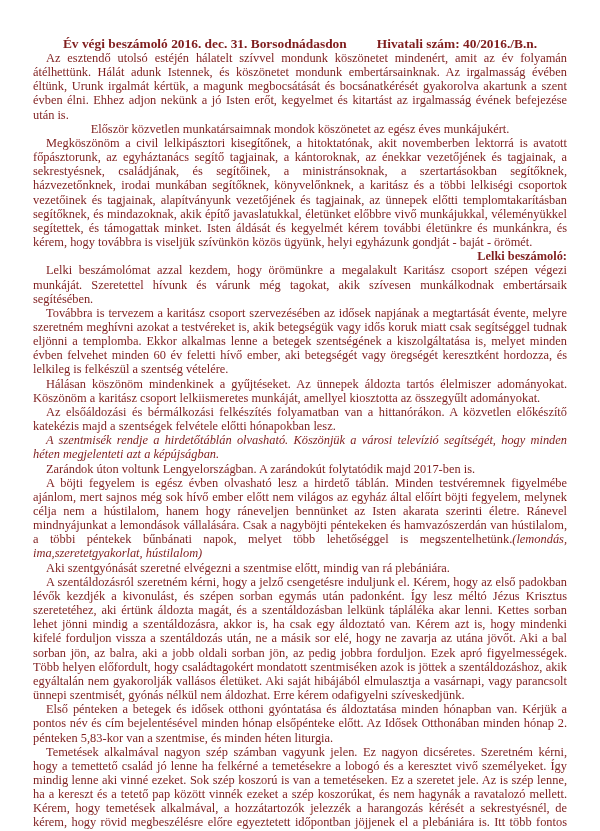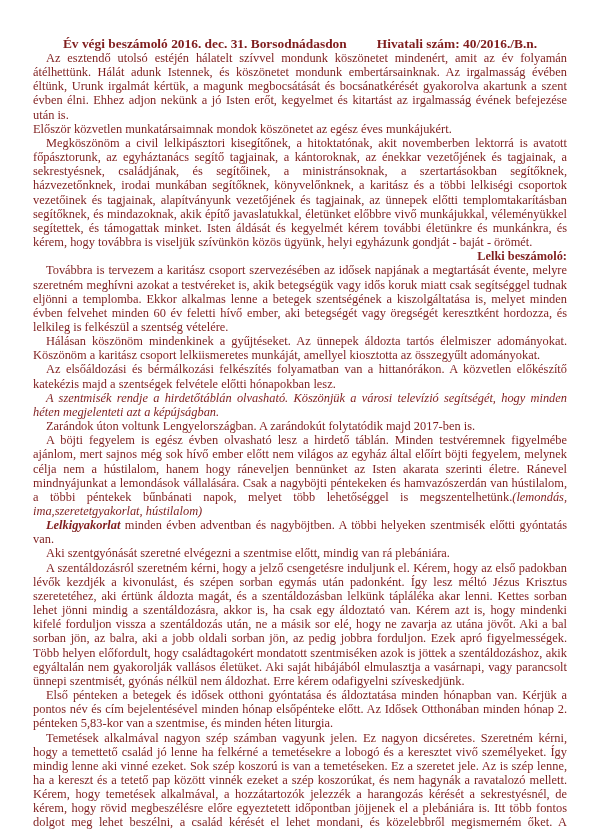--- a/index.html
+++ b/index.html
@@ -31,20 +31,21 @@
   .title-gap {
     display: inline-block;
     width: 30px;
   }
   .body-text p {
     margin: 0;
     text-align: justify;
     text-indent: 13px;
   }
   .body-text p.center {
+    text-align: center;
     text-indent: 0;
   }
   .body-text p.heading {
     text-align: right;
     text-indent: 0;
     font-weight: bold;
   }
   .body-text p.italic-indent {
     font-style: italic;
   }
@@ -61,25 +62,25 @@
 
 <div class="page">
   <div class="title-line">
     <span>Év végi beszámoló 2016. dec. 31. Borsodnádasdon</span><span class="title-gap"></span><span>Hivatali szám: 40/2016./B.n.</span>
   </div>
   <div class="body-text">
       <p class="indent"><span>Az esztendő utolsó estéjén hálatelt szívvel mondunk köszönetet mindenért, amit az év folyamán átélhettünk. Hálát adunk Istennek, és köszönetet mondunk embertársainknak. Az irgalmasság évében éltünk, Urunk irgalmát kértük, a magunk megbocsátását és bocsánatkérését gyakorolva akartunk a szent évben élni. Ehhez adjon nekünk a jó Isten erőt, kegyelmet és kitartást az irgalmasság évének befejezése után is.</span></p>
       <p class="center"><span>Először közvetlen munkatársaimnak mondok köszönetet az egész éves munkájukért.</span></p>
       <p class="indent"><span>Megköszönöm a civil lelkipásztori kisegítőnek, a hitoktatónak, akit novemberben lektorrá is avatott főpásztorunk, az egyháztanács segítő tagjainak, a kántoroknak, az énekkar vezetőjének és tagjainak, a sekrestyésnek, családjának, és segítőinek, a ministránsoknak, a szertartásokban segítőknek, házvezetőnknek, irodai munkában segítőknek, könyvelőnknek, a karitász és a többi lelkiségi csoportok vezetőinek és tagjainak, alapítványunk vezetőjének és tagjainak, az ünnepek előtti templomtakarításban segítőknek, és mindazoknak, akik építő javaslatukkal, életünket előbbre vivő munkájukkal, véleményükkel segítettek, és támogattak minket. Isten áldását és kegyelmét kérem további életünkre és munkánkra, és kérem, hogy továbbra is viseljük szívünkön közös ügyünk, helyi egyházunk gondját - baját - örömét.</span></p>
       <p class="heading"><span>Lelki beszámoló:</span></p>
+      <p class="indent"><span>Lelki beszámolómat azzal kezdem, hogy örömünkre a megalakult Karitász csoport szépen végezi munkáját. Szeretettel hívunk és várunk még tagokat, akik szívesen munkálkodnak embertársaik segítésében.</span></p>
       <p class="indent"><span>Továbbra is tervezem a karitász csoport szervezésében az idősek napjának a megtartását évente, melyre szeretném meghívni azokat a testvéreket is, akik betegségük vagy idős koruk miatt csak segítséggel tudnak eljönni a templomba. Ekkor alkalmas lenne a betegek szentségének a kiszolgáltatása is, melyet minden évben felvehet minden 60 év feletti hívő ember, aki betegségét vagy öregségét keresztként hordozza, és lelkileg is felkészül a szentség vételére.</span></p>
       <p class="indent"><span>Hálásan köszönöm mindenkinek a gyűjtéseket. Az ünnepek áldozta tartós élelmiszer adományokat. Köszönöm a karitász csoport lelkiismeretes munkáját, amellyel kiosztotta az összegyűlt adományokat.</span></p>
       <p class="indent"><span>Az elsőáldozási és bérmálkozási felkészítés folyamatban van a hittanórákon. A közvetlen előkészítő katekézis majd a szentségek felvétele előtti hónapokban lesz.</span></p>
       <p class="indent italic-indent"><span>A szentmisék rendje a hirdetőtáblán olvasható. Köszönjük a városi televízió segítségét, hogy minden héten megjelenteti azt a képújságban.</span></p>
       <p class="indent"><span>Zarándok úton voltunk Lengyelországban. A zarándokút folytatódik majd 2017-ben is.</span></p>
       <p class="indent"><span>A böjti fegyelem is egész évben olvasható lesz a hirdető táblán. Minden testvéremnek figyelmébe ajánlom, mert sajnos még sok hívő ember előtt nem világos az egyház által előírt böjti fegyelem, melynek célja nem a hústilalom, hanem hogy ráneveljen bennünket az Isten akarata szerinti életre. Ránevel mindnyájunkat a lemondások vállalására. Csak a nagyböjti péntekeken és hamvazószerdán van hústilalom, a többi péntekek bűnbánati napok, melyet több lehetőséggel is megszentelhetünk.</span><span class="fmt-italic">(lemondás, ima,szeretetgyakorlat, hústilalom)</span></p>
-      <p class="indent"><span class="fmt-bold-italic">Lelkigyakorlat</span><span> minden évben adventban és nagyböjtben. A többi helyeken szentmisék előtti gyóntatás van.</span></p>
       <p class="indent"><span>Aki szentgyónását szeretné elvégezni a szentmise előtt, mindig van rá plebániára.</span></p>
       <p class="indent"><span>A szentáldozásról szeretném kérni, hogy a jelző csengetésre induljunk el. Kérem, hogy az első padokban lévők kezdjék a kivonulást, és szépen sorban egymás után padonként. Így lesz méltó Jézus Krisztus szeretetéhez, aki értünk áldozta magát, és a szentáldozásban lelkünk tápláléka akar lenni. Kettes sorban lehet jönni mindig a szentáldozásra, akkor is, ha csak egy áldoztató van. Kérem azt is, hogy mindenki kifelé forduljon vissza a szentáldozás után, ne a másik sor elé, hogy ne zavarja az utána jövőt. Aki a bal sorban jön, az balra, aki a jobb oldali sorban jön, az pedig jobbra forduljon. Ezek apró figyelmességek. Több helyen előfordult, hogy családtagokért mondatott szentmiséken azok is jöttek a szentáldozáshoz, akik egyáltalán nem gyakorolják vallásos életüket. Aki saját hibájából elmulasztja a vasárnapi, vagy parancsolt ünnepi szentmisét, gyónás nélkül nem áldozhat. Erre kérem odafigyelni szíveskedjünk.</span></p>
       <p class="indent"><span>Első pénteken a betegek és idősek otthoni gyóntatása és áldoztatása minden hónapban van. Kérjük a pontos név és cím bejelentésével minden hónap elsőpénteke előtt. Az Idősek Otthonában minden hónap 2. pénteken 5,83-kor van a szentmise, és minden héten liturgia.</span></p>
       <p class="indent"><span>Temetések alkalmával nagyon szép számban vagyunk jelen. Ez nagyon dicséretes. Szeretném kérni, hogy a temettető család jó lenne ha felkérné a temetésekre a lobogó és a keresztet vivő személyeket. Így mindig lenne aki vinné ezeket. Sok szép koszorú is van a temetéseken. Ez a szeretet jele. Az is szép lenne, ha a kereszt és a tetető pap között vinnék ezeket a szép koszorúkat, és nem hagynák a ravatalozó mellett. Kérem, hogy temetések alkalmával, a hozzátartozók jelezzék a harangozás kérését a sekrestyésnél, de kérem, hogy rövid megbeszélésre előre egyeztetett időpontban jöjjenek el a plebániára is. Itt több fontos dolgot meg lehet beszélni, a család kérését el lehet mondani, és közelebbről megismerném őket. A temetéseken, ugyan úgy, mint a szentmisén, az evangéliumra és a Mi Atyánk imádságra álljunk fel. Egyébként nyugodtan ülhetünk. Temetési szentmisék előtt kérem testvéreimet, hogy mindig legyen imádkozás az elhunytért. Akkor is, ha a család ezt külön nem kéri. Ez mindig emberbaráti szeretetből legyen, minden ellenszolgáltatás nélkül.</span></p>
     </div>
 </div>
 
 </body></html>

